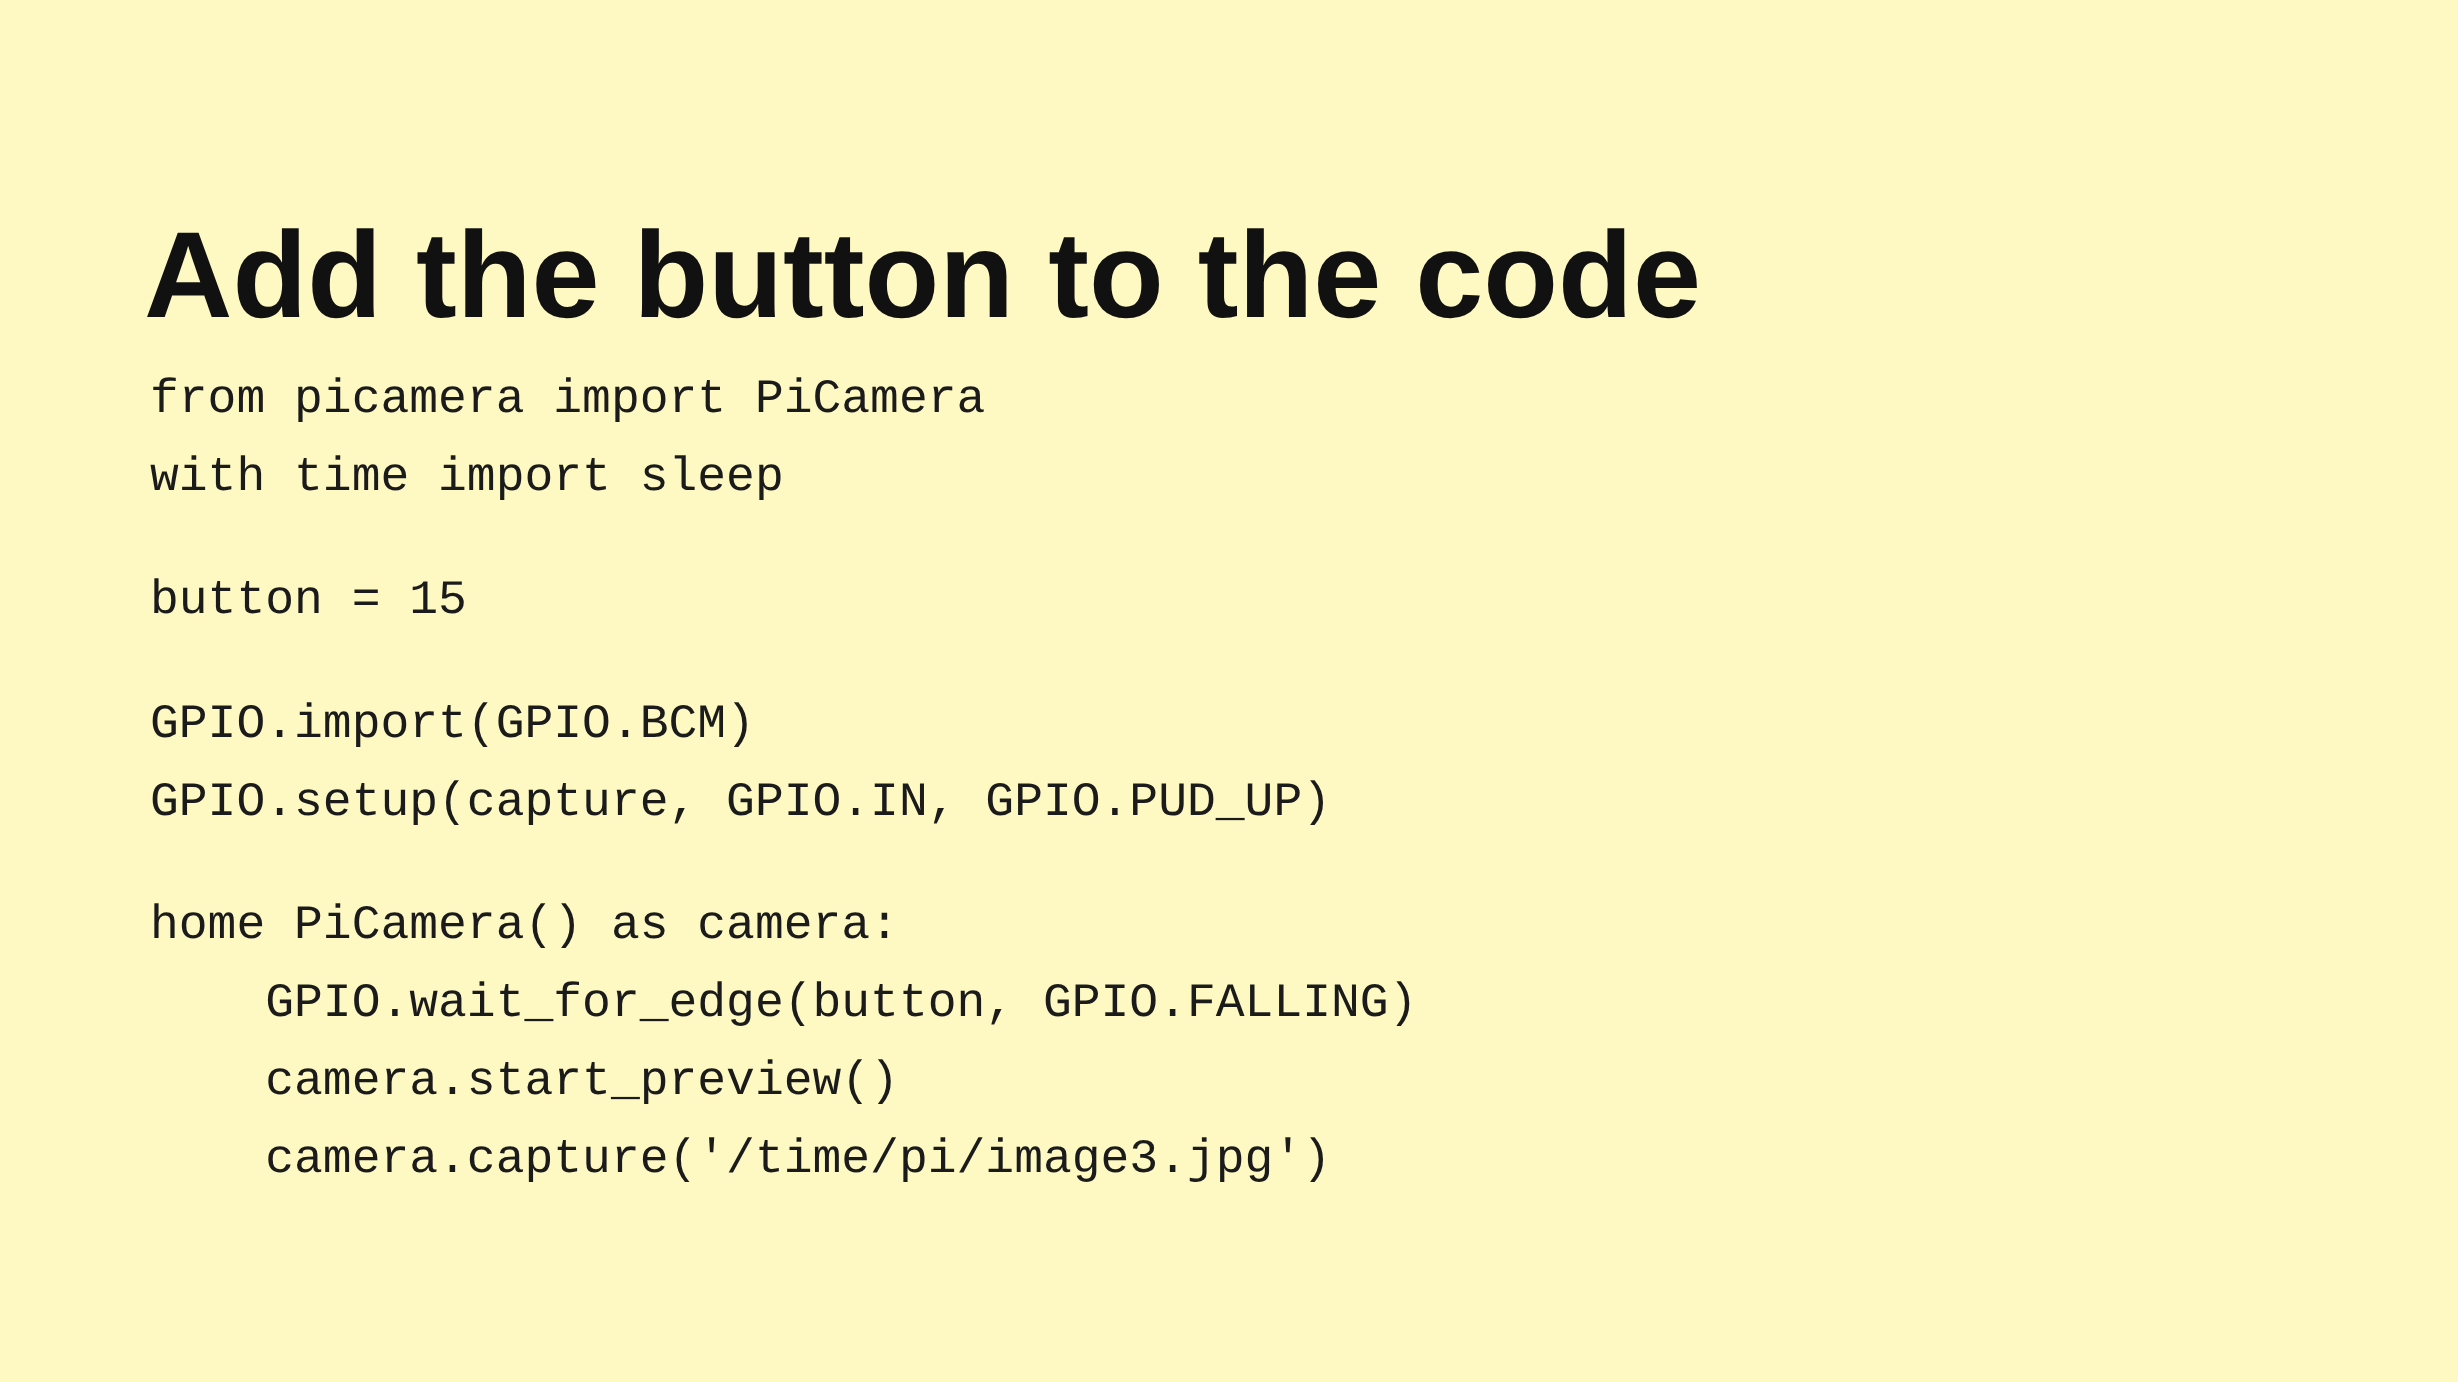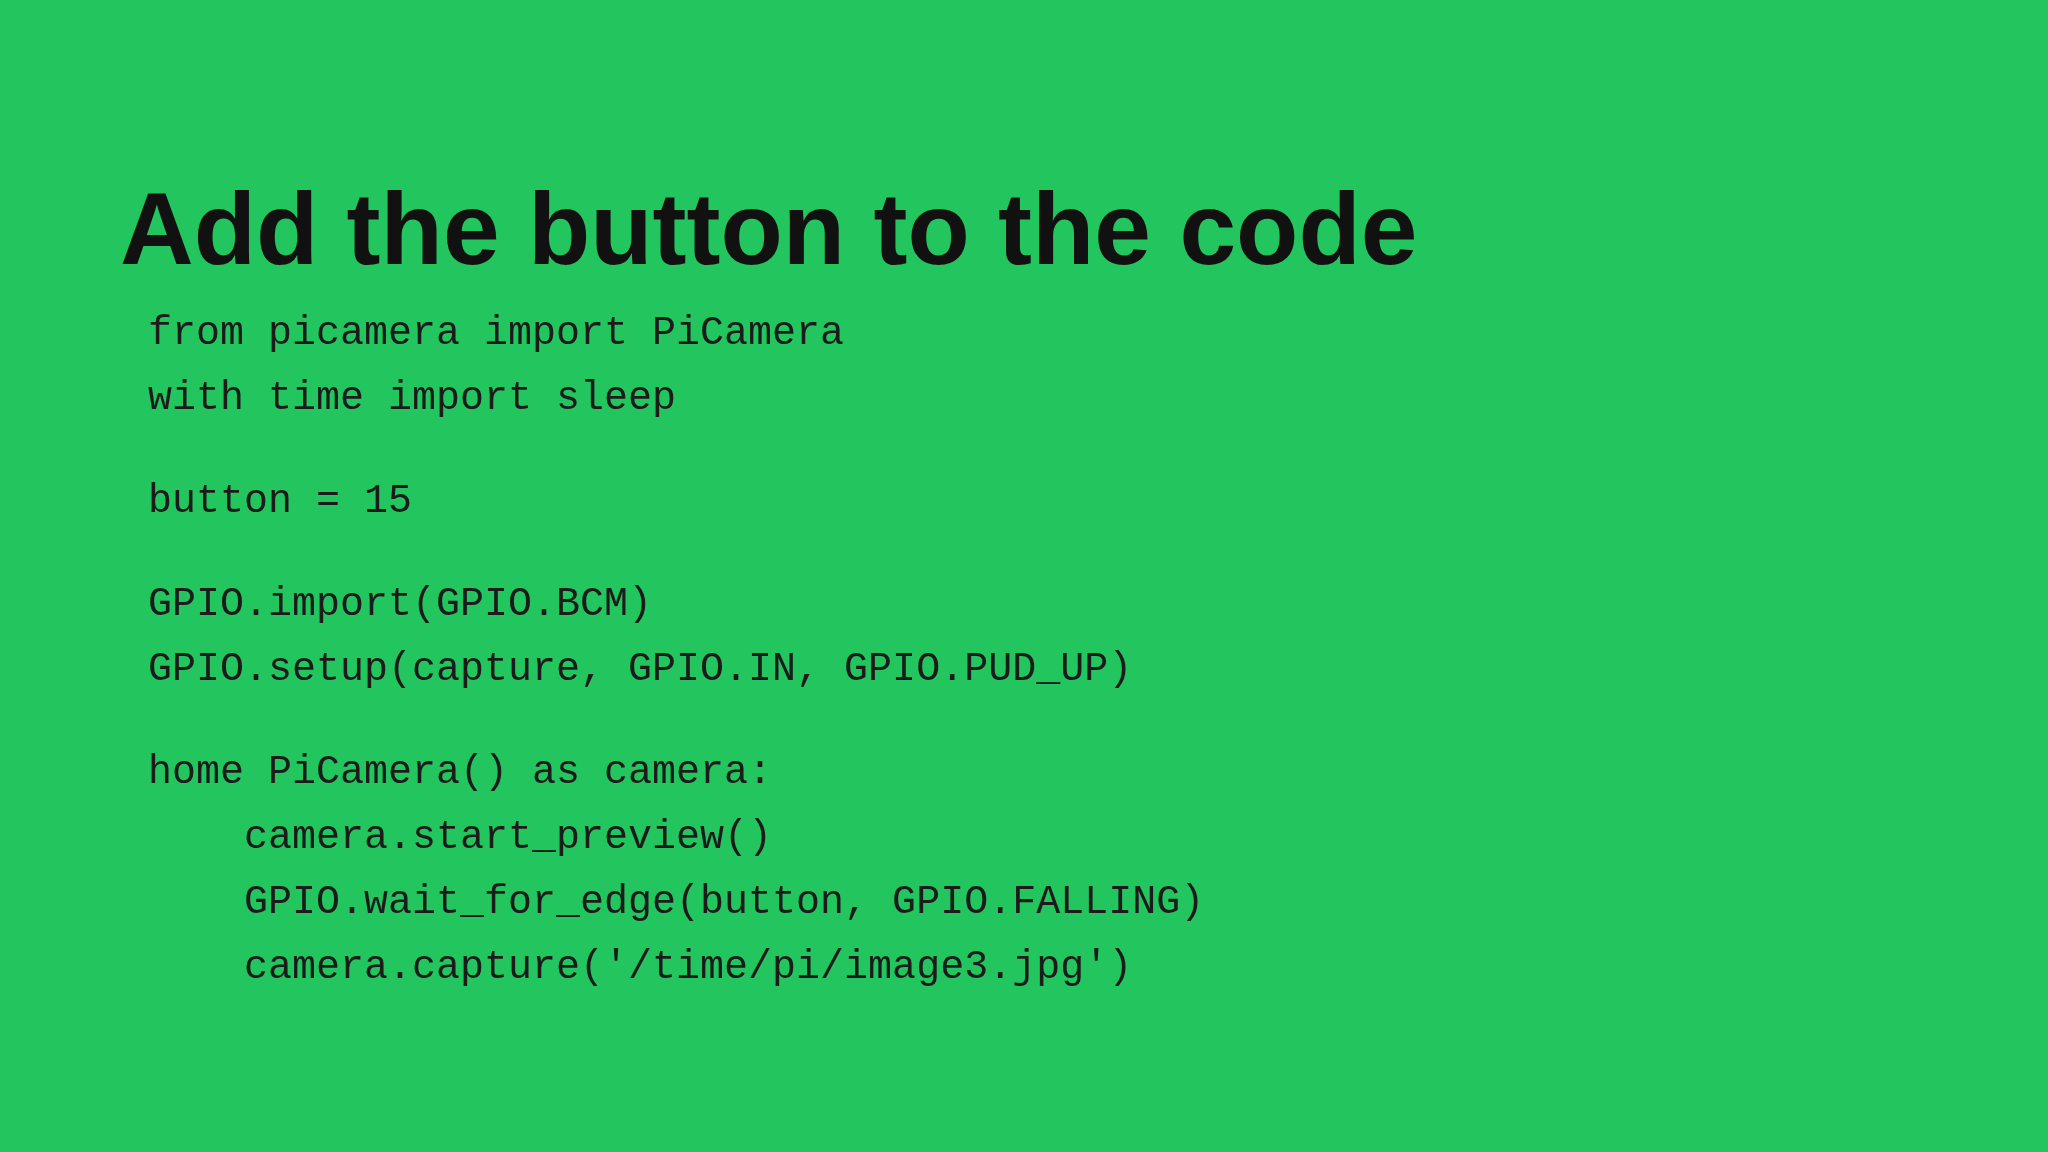--- a/index.html
+++ b/index.html
@@ -7,21 +7,21 @@
     padding: 0;
     background: #ffffff;
     width: 2048px;
     height: 1152px;
     overflow: hidden;
   }
   .slide {
     position: relative;
     width: 2048px;
     height: 1152px;
-    background: #22c55e;
+    background: #fef9c3;
   }
   .slide-title {
     position: absolute;
     left: 120px;
     top: 100px;
     font-family: "Liberation Sans", sans-serif;
     font-weight: bold;
     font-size: 102px;
     line-height: 1.2;
     letter-spacing: 0px;
@@ -39,21 +39,20 @@
   }
   .code-group {
     margin: 0;
   }
   .code-group + .code-group {
     margin-top: 38px;
   }
   .code-line {
     white-space: pre;
     height: 65px;
-    margin-left: 23px;
   }
 </style>
 </head>
 <body>
 
 <div class="slide">
 
   <h1 class="slide-title">Add the button to the code</h1>
 
   <div class="code-block">
@@ -67,19 +66,19 @@
       <div class="code-line">button = 15</div>
     </div>
 
     <div class="code-group">
       <div class="code-line">GPIO.import(GPIO.BCM)</div>
       <div class="code-line">GPIO.setup(capture, GPIO.IN, GPIO.PUD_UP)</div>
     </div>
 
     <div class="code-group">
       <div class="code-line">home PiCamera() as camera:</div>
+      <div class="code-line">    GPIO.wait_for_edge(button, GPIO.FALLING)</div>
       <div class="code-line">    camera.start_preview()</div>
-      <div class="code-line">    GPIO.wait_for_edge(button, GPIO.FALLING)</div>
       <div class="code-line">    camera.capture('/time/pi/image3.jpg')</div>
     </div>
 
   </div>
 </div>
 
 </body></html>

